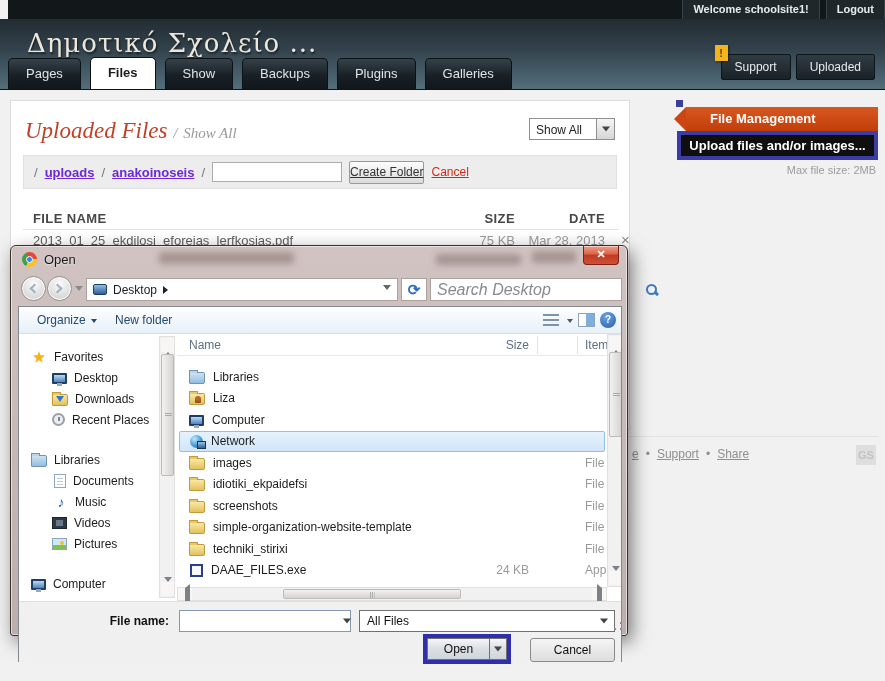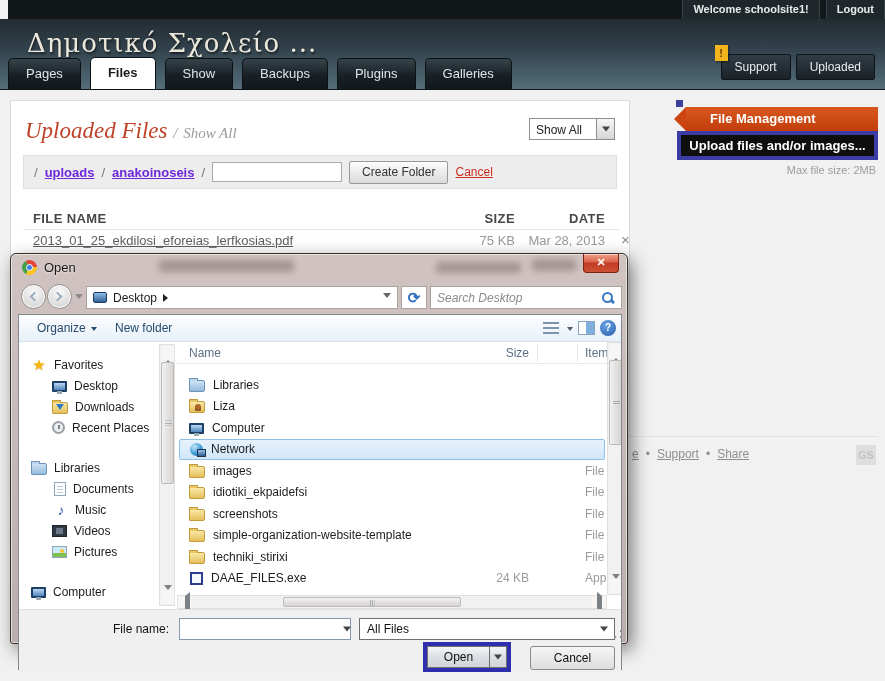--- a/index.html
+++ b/index.html
@@ -27,21 +27,21 @@
   .panel { position:absolute; left:10px; top:100px; width:620px; height:330px; background:#fff; border:1px solid #dcdcdc; }
   .page-title { position:absolute; left:14px; top:17px; font-family:"Liberation Serif", serif; font-style:italic; font-size:23px; color:#bf4226; }
   .page-sub { font-family:"Liberation Serif", serif; font-style:italic; font-size:15px; color:#9a9a9a; font-weight:normal; }
   .showall { position:absolute; right:14px; top:17px; width:86px; height:22px; border:1px solid #8f8f8f; background:#fff; display:flex; cursor:pointer; }
   .showall .val { flex:1; font-size:12px; padding:4px 0 0 6px; color:#222; }
   .showall .btn { width:18px; background:linear-gradient(180deg,#f6f6f6,#d6d6d6); border-left:1px solid #8f8f8f; position:relative; }
   .tri-down { width:0; height:0; border:4px solid transparent; border-top:5px solid #444; position:absolute; left:50%; top:50%; transform:translate(-50%,-28%); }
   .crumbbar { position:absolute; left:12px; top:54px; width:594px; height:34px; background:#ededed; border:1px solid #e0e0e0; display:flex; align-items:center; padding:0 10px; gap:7px; font-size:13px; color:#777; }
   .crumb-link { color:#6d28d9; font-weight:bold; text-decoration:underline; cursor:pointer; }
   .crumb-input { width:130px; height:20px; border:1px solid #ababab; font-size:12px; padding:0 4px; }
-  .btn-std { height:23px; padding:0 12px; font-size:12px; color:#333; background:linear-gradient(180deg,#fdfdfd,#dadada); border:1px solid #999; border-radius:2px; cursor:pointer; }
+  .btn-std { height:23px; padding:0 0; font-size:12px; color:#333; background:linear-gradient(180deg,#fdfdfd,#dadada); border:1px solid #999; border-radius:2px; cursor:pointer;text-decoration:underline; }
   .cancel-link { color:#cc2b1d; font-size:12px; text-decoration:underline; cursor:pointer; }
   .tbl-head { position:absolute; left:12px; top:105px; width:596px; height:24px; border-bottom:1px solid #e4e4e4; font-size:13px; font-weight:bold; color:#474747; letter-spacing:.4px; }
   .th-name { position:absolute; left:10px; top:5px; }
   .th-size { position:absolute; left:420px; width:72px; top:5px; text-align:right; }
   .th-date { position:absolute; left:500px; width:82px; top:5px; text-align:right; }
   .tbl-row { position:absolute; left:12px; top:129px; width:596px; height:24px; font-size:13px; }
   .row-link { position:absolute; left:10px; top:3px; color:#5f5f5f; text-decoration:underline; cursor:pointer; }
   .row-size { position:absolute; left:420px; width:72px; top:3px; text-align:right; color:#9a9a9a; }
   .row-date { position:absolute; left:500px; width:82px; top:3px; text-align:right; color:#9a9a9a; }
   .row-del { position:absolute; left:598px; top:1px; color:#8a8a8a; font-size:15px; cursor:pointer; }
@@ -54,21 +54,21 @@
   .upload-btn { position:absolute; left:5px; top:31px; width:201px; height:29px; border:4px solid #3c3ca5; background:#0f0f0f; color:#fff; font-size:13px; font-weight:bold; text-align:center; line-height:21px; cursor:pointer; }
   .maxsize { position:absolute; right:2px; top:64px; font-size:11px; color:#9c9c9c; }
 
   
   .pagefooter { position:absolute; left:10px; top:436px; width:868px; border-top:1px solid #e2e2e2; }
   .pf-links { position:absolute; left:622px; top:10px; font-size:12px; color:#8f8f8f; display:flex; gap:7px; align-items:center; }
   .pf-links .lnk { text-decoration:underline; cursor:pointer; color:#8f8f8f; }
   .gs-badge { position:absolute; left:846px; top:8px; width:20px; height:20px; background:#dedede; color:#c3c3c3; font-size:11px; font-weight:bold; text-align:center; line-height:20px; cursor:pointer; }
 
   
-  .dialog { position:absolute; left:10px; top:253px; width:618px; height:391px;
+  .dialog { position:absolute; left:10px; top:245px; width:618px; height:391px;
     background:linear-gradient(180deg,#d0c3c2,#bbaead);
     border:1px solid #38302a; border-radius:6px 6px 3px 3px;
     box-shadow:inset 0 0 0 1px rgba(255,255,255,.55), 4px 6px 18px rgba(0,0,0,.5); font-size:12px; }
   .smudge { position:absolute; background:rgba(105,82,78,.40); filter:blur(3px); border-radius:3px; }
   .dlg-titlebar { position:absolute; left:0; top:0; width:100%; height:27px; }
   .chrome-icon { position:absolute; left:11px; top:6px; width:15px; height:15px; border-radius:50%;
     background:conic-gradient(from -30deg,#e5453a 0 33.3%,#f7c51e 33.3% 66.6%,#43a047 66.6% 100%); }
   .chrome-icon::after { content:""; position:absolute; inset:4px; background:#3f80ea; border:1.5px solid #fff; border-radius:50%; }
   .dlg-title-text { position:absolute; left:33px; top:6px; font-size:13px; color:#181818; text-shadow:0 1px 2px rgba(255,255,255,.7); }
   .close-btn { position:absolute; right:8px; top:0; width:36px; height:19px; background:linear-gradient(180deg,#f0a089 0%,#d9624a 45%,#c23a22 50%,#cc5136 100%); border:1px solid #7e2012; border-top:none; border-radius:0 0 4px 4px; color:#fff; font-size:11px; font-weight:bold; text-align:center; line-height:17px; box-shadow:inset 0 1px 0 rgba(255,255,255,.5); cursor:pointer; }
@@ -78,21 +78,21 @@
   .chev.left { left:9px; transform:rotate(45deg); }
   .chev.right{ left:6px; transform:rotate(-135deg); }
   .nav-drop { position:absolute; left:57px; top:13px; width:0; height:0; border:4px solid transparent; border-top:5px solid #8b8b8b; cursor:pointer; }
   .addrbar { position:absolute; left:68px; top:5px; width:312px; height:23px; background:#fff; border:1px solid #aba39e; display:flex; align-items:center; padding:0 6px; gap:6px; cursor:pointer; }
   .mini-desktop { width:14px; height:11px; background:linear-gradient(180deg,#8fc0ea,#2f5e96); border:1.5px solid #1d3c63; border-radius:2px; }
   .addr-text { font-size:12px; color:#1c1c1c; }
   .tri-right-sm { width:0; height:0; border:4px solid transparent; border-left:5px solid #222; }
   .addr-drop { margin-left:auto; width:0; height:0; border:4px solid transparent; border-top:5px solid #666; }
   .refresh-btn { position:absolute; left:383px; top:5px; width:26px; height:23px; background:#fff; border:1px solid #aba39e; color:#2d6fbe; font-size:15px; font-weight:bold; text-align:center; line-height:21px; cursor:pointer; }
   .searchbox { position:absolute; left:412px; top:5px; width:192px; height:23px; background:#fff; border:1px solid #aba39e; display:flex; align-items:center; padding:0 6px; }
-  .searchbox input { flex:1; border:none; outline:none; font-size:12px; font-style:italic; color:#555; font-family:"Liberation Sans", sans-serif; background:transparent; }
+  .searchbox input { flex:1; border:none; outline:none; font-size:16px; font-style:italic; color:#555; font-family:"Liberation Sans", sans-serif; background:transparent; }
   .searchbox input::placeholder { color:#8a8a8a; font-style:italic; }
   .mag { position:relative; width:14px; height:14px; }
   .mag::before { content:""; position:absolute; left:1px; top:1px; width:7px; height:7px; border:2px solid #3a78c2; border-radius:50%; }
   .mag::after { content:""; position:absolute; left:9px; top:9px; width:5px; height:2.5px; background:#3a78c2; transform:rotate(45deg); border-radius:1px; }
 
   .dlg-client { position:absolute; left:7px; top:60px; width:604px; height:356px; background:#fff; border:1px solid #83888f; }
   .dlg-toolbar { position:absolute; left:0; top:0; width:100%; height:27px; background:linear-gradient(180deg,#fdfeff,#e7f0f9); border-bottom:1px solid #d6e0ec; }
   .tb-item { position:absolute; top:6px; font-size:12px; color:#254a6d; cursor:pointer; display:flex; gap:5px; align-items:center; }
   .tb-drop { width:0; height:0; border:3.5px solid transparent; border-top:4.5px solid #254a6d; margin-top:4px; }
   .ic-listview { position:absolute; right:62px; top:7px; width:16px; height:13px; background:repeating-linear-gradient(180deg,#7c95ad 0 2px,transparent 2px 5px); cursor:pointer; }
@@ -125,21 +125,21 @@
   .fl-row.selected { background:linear-gradient(180deg,#e6f2fc,#d1e6f8); border:1px solid #8fc0e8; border-radius:2px; margin:0 2px; padding-left:10px; }
   .fl-size { position:absolute; left:290px; width:62px; text-align:right; color:#9a9a9a; }
   .fl-item { position:absolute; left:408px; color:#9a9a9a; white-space:nowrap; }
 
   .scroll-h { position:absolute; left:158px; top:253px; width:430px; height:14px; background:#f2f1f1; border:1px solid #e2e0de; }
   .sh-btn { position:absolute; top:0; width:14px; height:12px; background:#f7f6f5; cursor:pointer; }
   .sh-thumb { position:absolute; left:105px; top:1px; width:178px; height:10px; background:linear-gradient(180deg,#f2f1f1,#d6d4d2); border:1px solid #bdbab7; border-radius:2px; cursor:grab; }
   .grip-h { position:absolute; left:50%; top:2px; width:5px; height:6px; background:repeating-linear-gradient(90deg,#aaa 0 1px,transparent 1px 2.5px); transform:translateX(-50%); }
 
   .dlg-bottom { position:absolute; left:0; top:294px; width:100%; height:62px; background:#f0f0f0; border-top:1px solid #e0e0e0; }
-  .fn-label { position:absolute; left:0; top:12px; width:150px; text-align:right; font-size:12px; color:#111; }
+  .fn-label { position:absolute; left:0; top:12px; width:150px; text-align:right; font-size:12px; color:#111;font-weight:bold; }
   .fn-combo { position:absolute; left:160px; top:8px; width:172px; height:22px; background:#fff; border:1px solid #8499b0; display:flex; }
   .fn-combo input { flex:1; border:none; outline:none; font-size:12px; padding:0 4px; font-family:"Liberation Sans", sans-serif; }
   .combo-arrow { width:17px; position:relative; cursor:pointer; }
   .ft-select { position:absolute; left:340px; top:8px; width:256px; height:22px; background:#fff; border:1px solid #707070; display:flex; align-items:center; padding-left:7px; font-size:12px; color:#111; cursor:pointer; }
   .open-wrap { position:absolute; left:404px; top:32px; border:4px solid #2f2fae; background:#2f2fae; display:flex; }
   .open-btn { width:62px; height:22px; background:linear-gradient(180deg,#f5f6f7,#dde1e5 45%,#cfd5da); border:1px solid #707070; border-right:none; font-size:12px; color:#111; text-align:center; line-height:21px; cursor:pointer; }
   .open-split { width:18px; height:22px; background:linear-gradient(180deg,#f5f6f7,#dde1e5 45%,#cfd5da); border:1px solid #707070; position:relative; cursor:pointer; }
   .cancel-btn { position:absolute; left:511px; top:36px; width:85px; height:24px; background:linear-gradient(180deg,#f5f5f5,#ddd); border:1px solid #8a8a8a; border-radius:3px; font-size:12px; color:#111; text-align:center; line-height:23px; cursor:pointer; }
   .resize-grip { position:absolute; right:4px; bottom:4px; width:10px; height:10px; cursor:nwse-resize;
     background:radial-gradient(circle at 8px 2px,#978c8a 1px,transparent 1.6px),radial-gradient(circle at 8px 8px,#978c8a 1px,transparent 1.6px),radial-gradient(circle at 2px 8px,#978c8a 1px,transparent 1.6px); }

